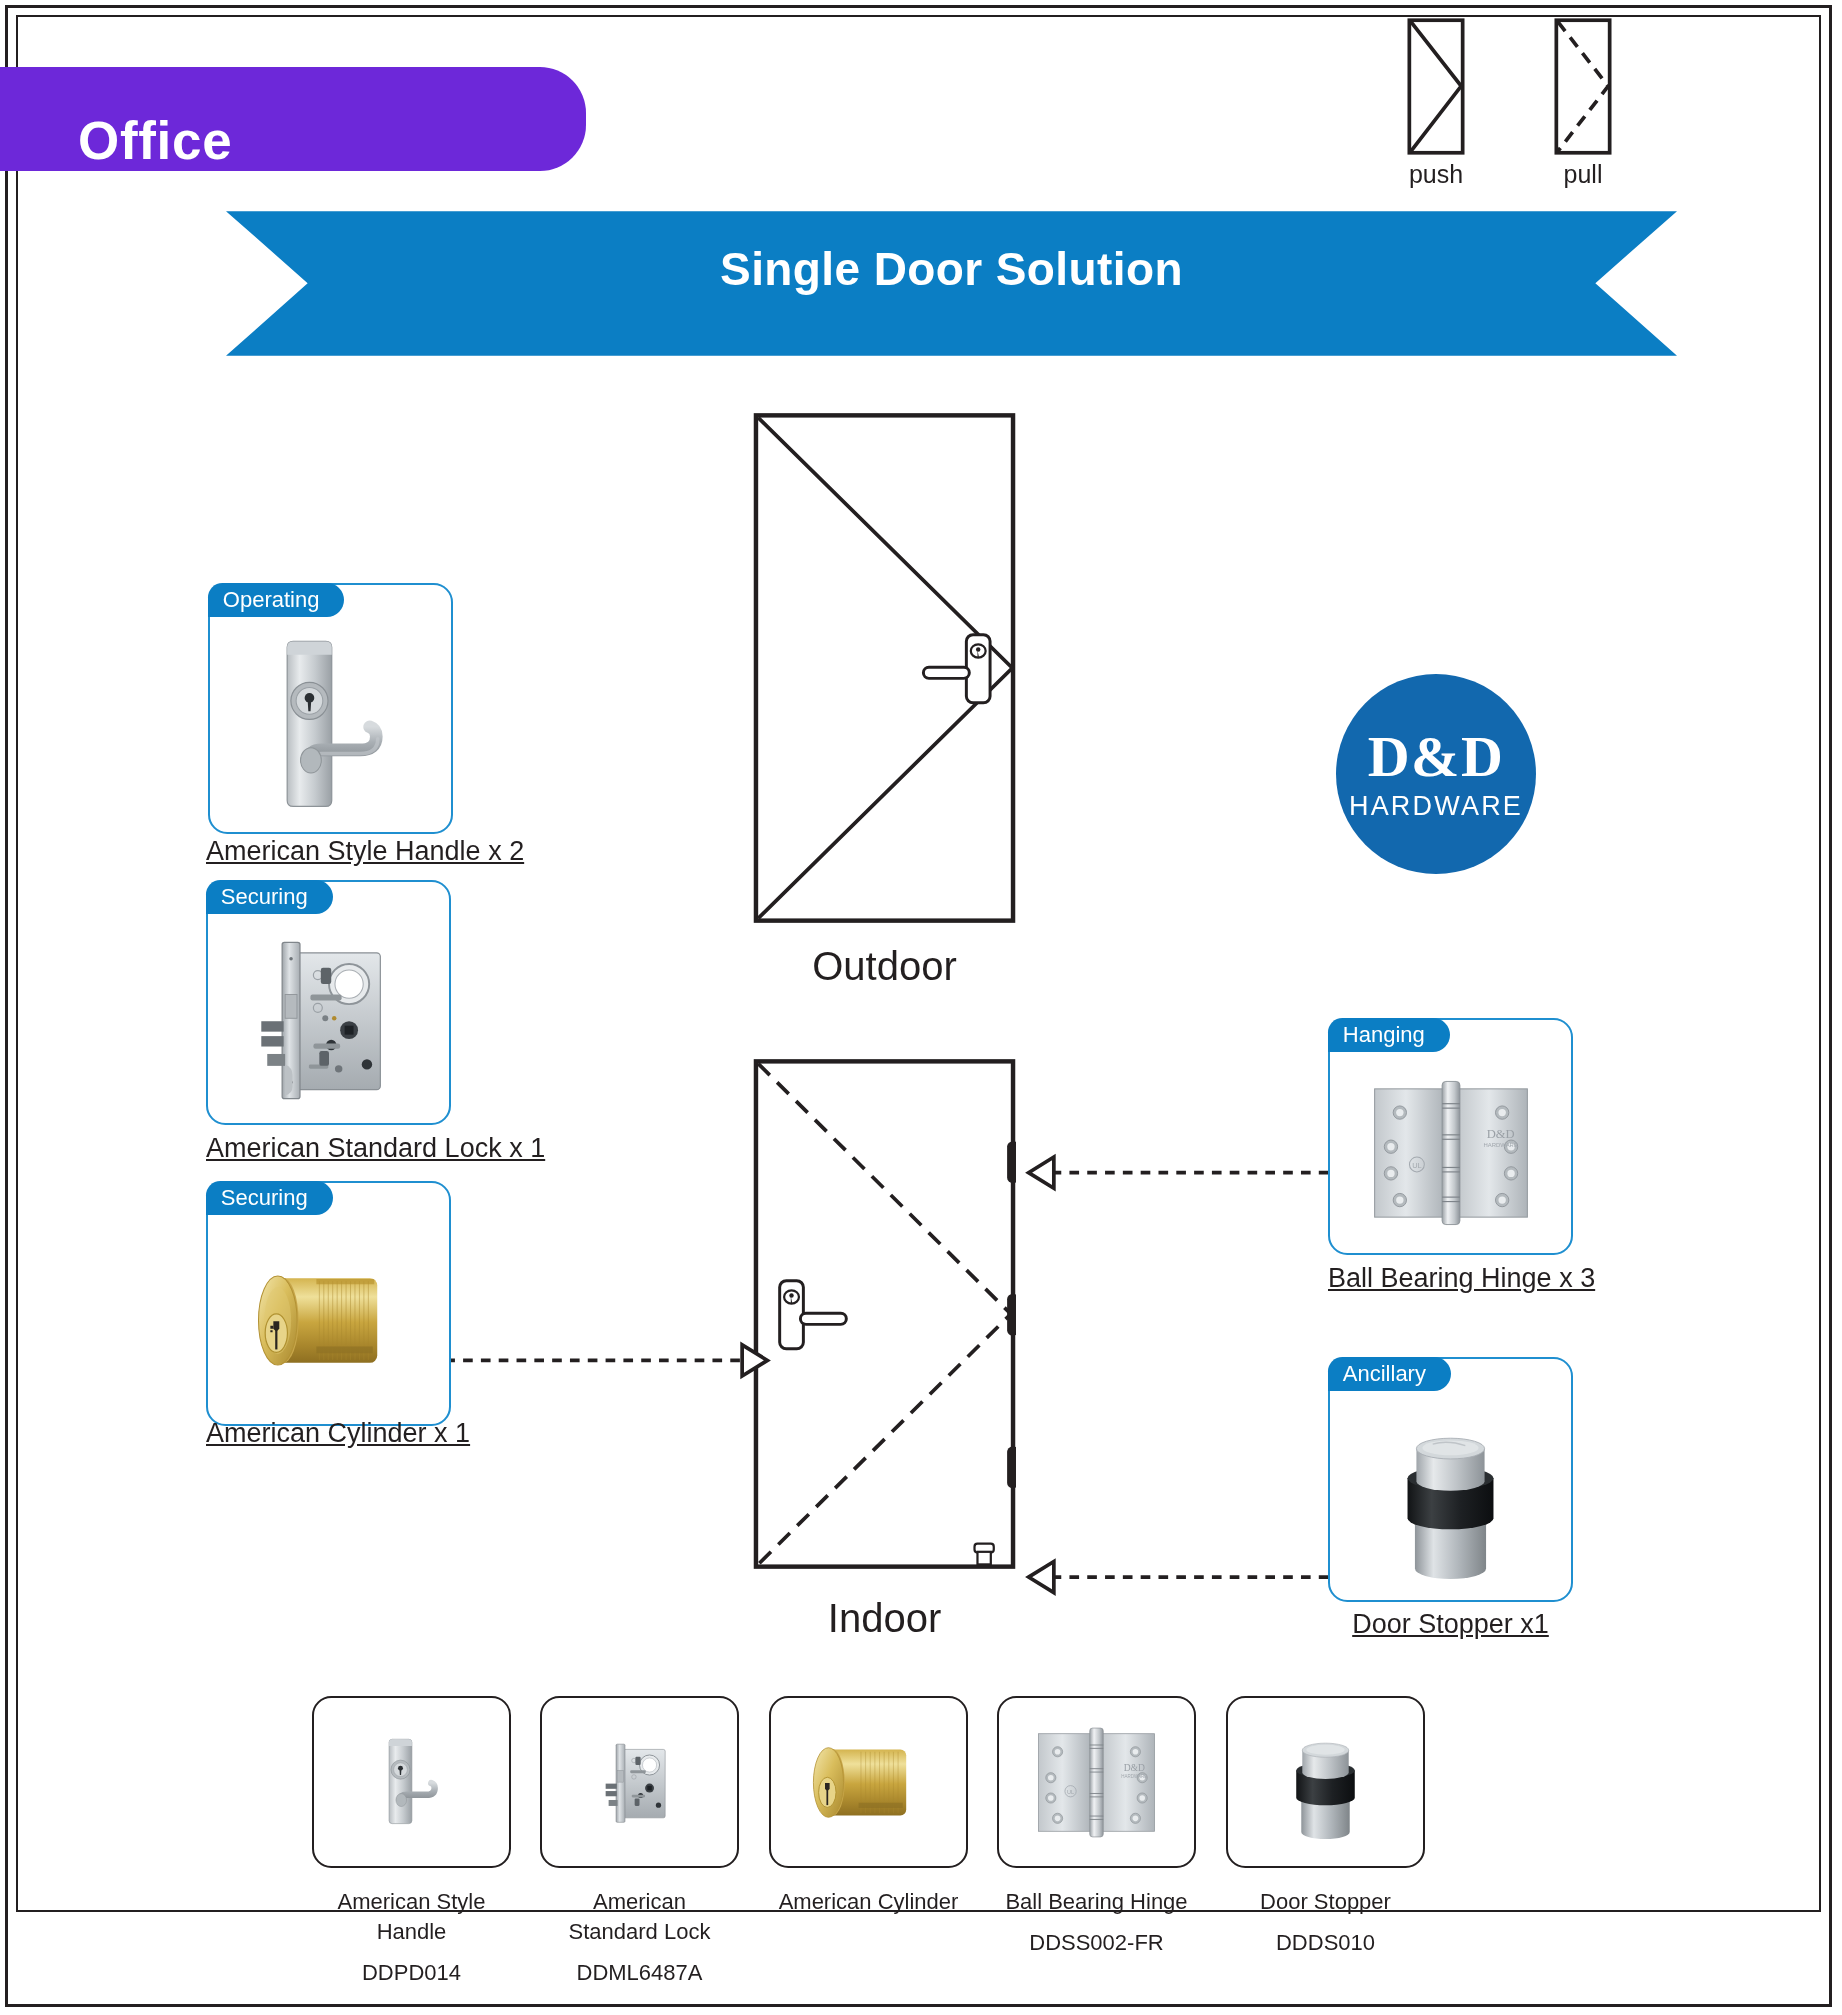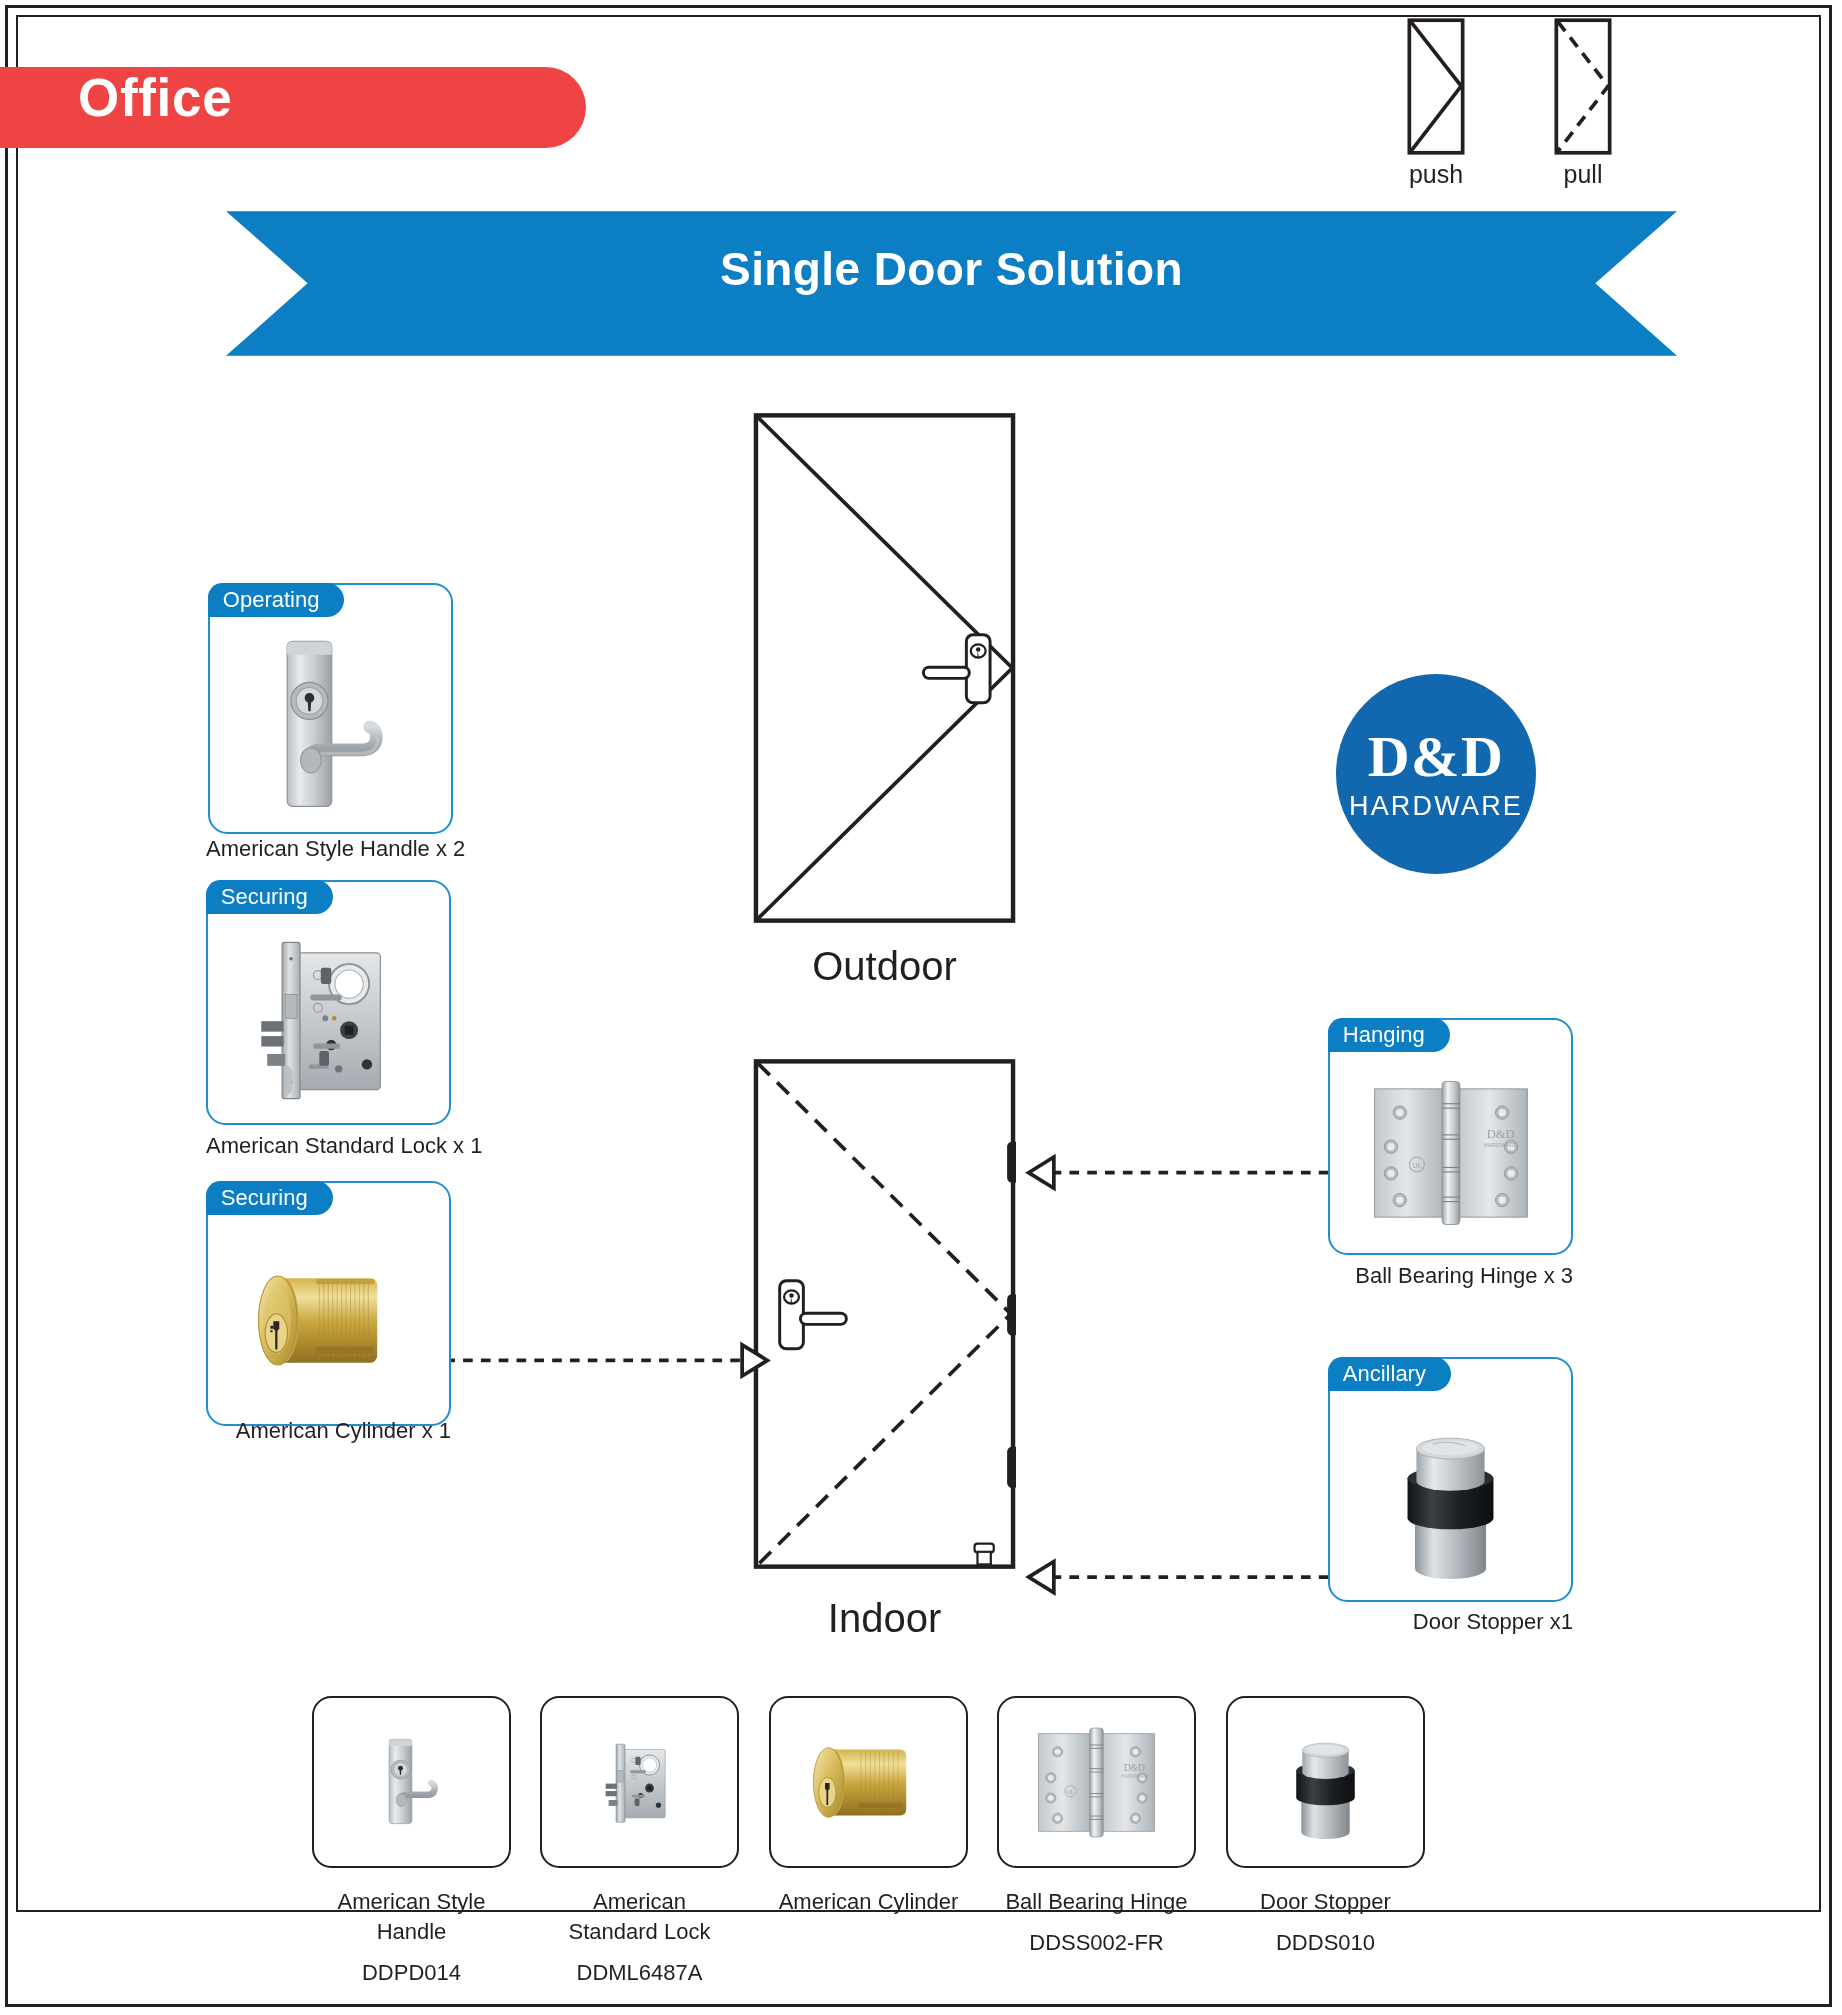--- a/index.html
+++ b/index.html
@@ -32,25 +32,25 @@
     left: 16.3px; top: 15px;
     width: 1805px; height: 1897px;
     border: 2.2px solid #231f20;
     box-sizing: border-box;
   }
 
   
   .office-pill {
     position: absolute;
     left: 0px; top: 67px;
-    width: 586px; height: 81px;
-    background: #ef4444;
+    width: 586px; height: 104px;
+    background: #6d28d9;
     border-radius: 0 46px 46px 0;
     display: flex;
-    align-items: flex-start;
+    align-items: flex-end;
   }
   .office-pill .label {
     color: #ffffff;
     font-size: 53px;
     font-weight: bold;
     letter-spacing: 0.7px;
     margin-left: 78px;
   }
 
   
@@ -166,24 +166,25 @@
   }
   .card .art {
     position: absolute;
     left: 0; right: 0; top: 39px; bottom: 6px;
     display: flex;
     align-items: center;
     justify-content: center;
   }
   .card-caption {
     position: absolute;
-    text-align: right;
-    font-size: 22px;
+    text-align: center;
+    font-size: 27px;
     color: #231f20;
     white-space: nowrap;
+    text-decoration: underline;
   }
 
   
   .legend-item { position: absolute; }
   .legend-item .thumb {
     box-sizing: border-box;
     width: 199px; height: 172px;
     border: 2.2px solid #231f20;
     border-radius: 19.3px;
     background: #ffffff;

